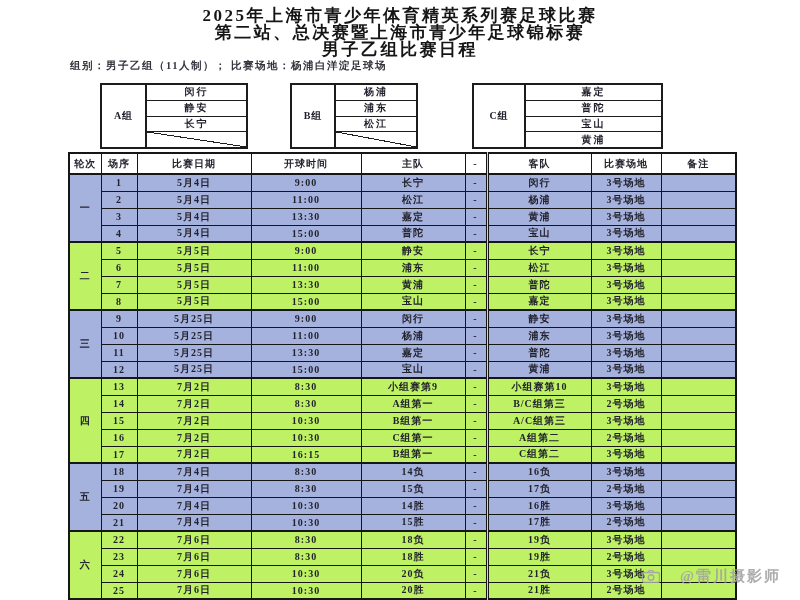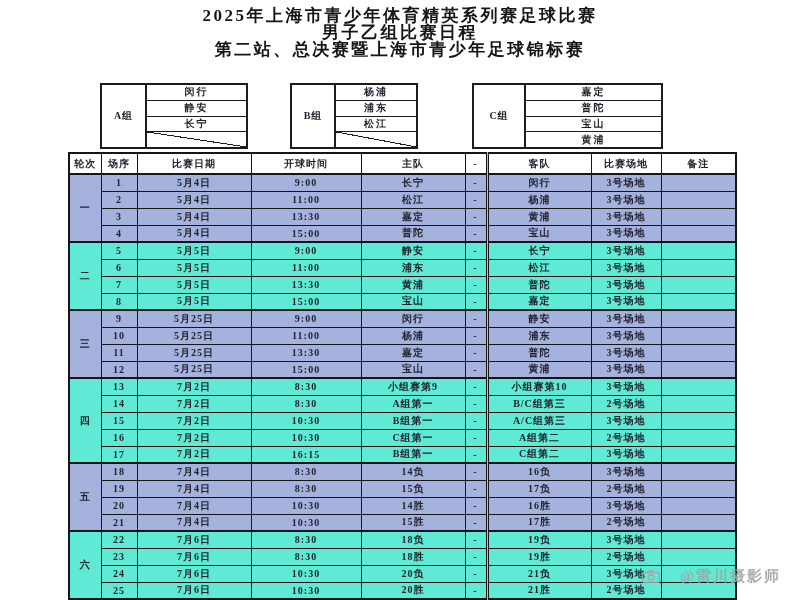--- a/index.html
+++ b/index.html
@@ -27,21 +27,21 @@
   .gbox1 .glabel { width:44px; }
   .gbox2 .glabel { width:52px; }
   .gitems { flex:1; display:flex; flex-direction:column; }
   .gitem { flex:1; border-bottom:1px solid #1c1c1c; display:flex; align-items:center; justify-content:center;
            font-size:10px; font-weight:600; letter-spacing:2px; }
   .gitem:last-child { border-bottom:none; }
   .gitem.diag { background-image:linear-gradient(to right top, transparent 48.5%, #1c1c1c 48.5%, #1c1c1c 52%, transparent 52%); }
 
   
   table.sched { position:absolute; left:68px; top:152px; width:667px; border-collapse:collapse;
-                table-layout:fixed; background:#5eead4; border:2px solid #161616; }
+                table-layout:fixed; background:#bef264; border:2px solid #161616; }
   table.sched th, table.sched td { border:1px solid #161616; text-align:center; vertical-align:middle;
                 padding:0; font-size:10px; font-weight:600; letter-spacing:1px; color:#23232e;
                 overflow:hidden; white-space:nowrap; }
   table.sched thead th { height:21px; background:#ffffff; font-weight:600; }
   table.sched tbody td { height:17px; }
   table.sched tbody tr.shaded td { background:#a6b2de; }
   table.sched tbody tr.round-start td { border-top:2px solid #161616; }
   table.sched td.away-col, table.sched th.away-col { border-left:3px double #161616; }
   td.round-cell { font-weight:600; }
 
@@ -51,24 +51,25 @@
                opacity:.9; filter:blur(.4px); z-index:5; }
   .watermark svg { display:block; }
 </style>
 </head>
 <body>
 
 <div class="page">
 
   <div class="titles">
     <div class="title-line">2025年上海市青少年体育精英系列赛足球比赛</div>
+    <div class="title-line">第二站、总决赛暨上海市青少年足球锦标赛</div>
     <div class="title-line">男子乙组比赛日程</div>
-    <div class="title-line">第二站、总决赛暨上海市青少年足球锦标赛</div>
   </div>
 
+  <div class="info-line">组别：男子乙组（11人制）； 比赛场地：杨浦白洋淀足球场</div>
 
   <div>
       <div class="gbox gbox0">
         <div class="glabel">A组</div>
         <div class="gitems">
           <div class="gitem">闵行</div>
           <div class="gitem">静安</div>
           <div class="gitem">长宁</div>
           <div class="gitem diag"></div>
         </div>

